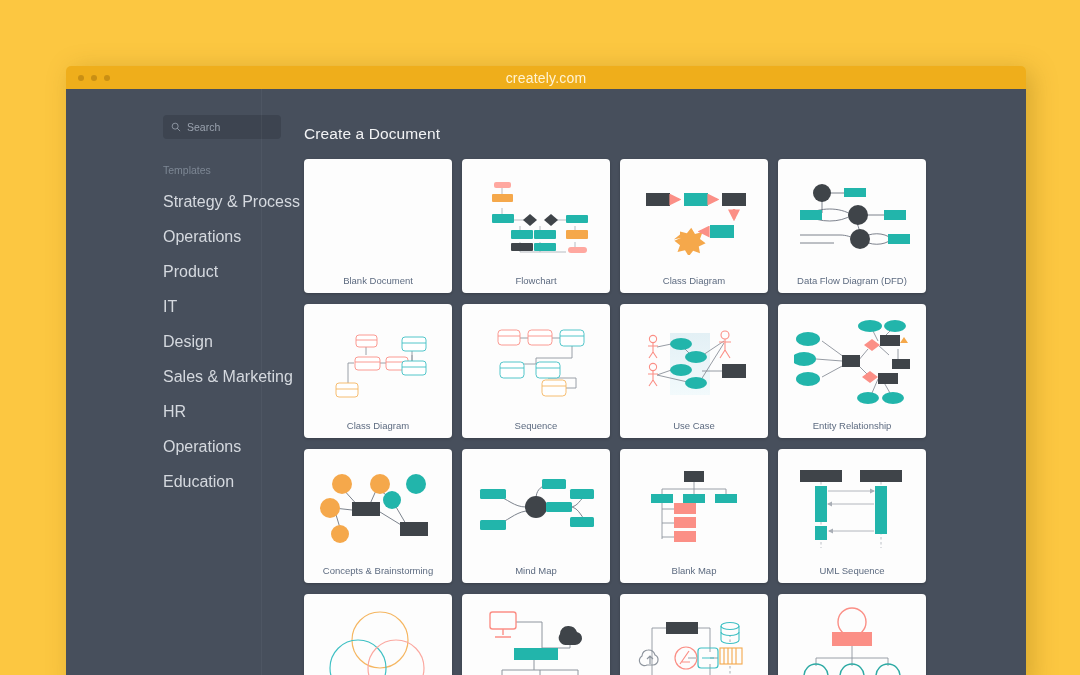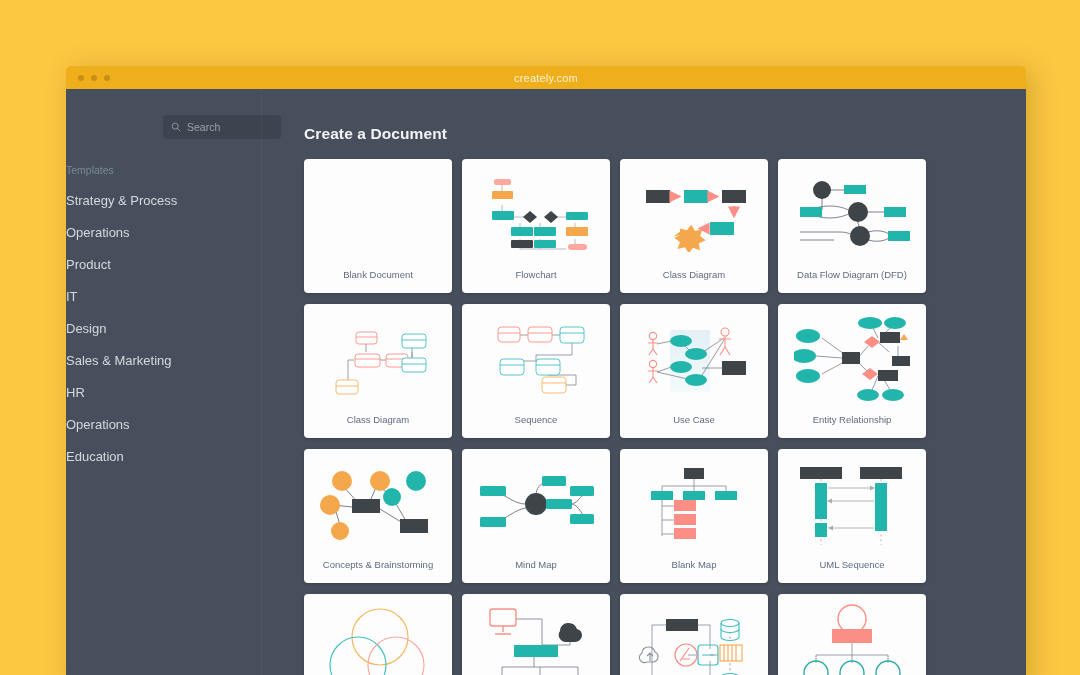--- a/index.html
+++ b/index.html
@@ -51,21 +51,21 @@
   .traffic .dot {
     width: 6px;
     height: 6px;
     border-radius: 50%;
     background: #C98F14;
   }
 
   .url {
     width: 100%;
     text-align: center;
-    font-size: 11px;
+    font-size: 14px;
     color: #FFF3D4;
     letter-spacing: 0.2px;
   }
 
   
   .app {
     flex: 1 1 auto;
     background: #474F5C;
     display: flex;
     min-height: 0;
@@ -103,46 +103,47 @@
   }
   .search-icon { flex: 0 0 auto; display: block; }
   .search-input-label {
     font-size: 10.5px;
     color: #9AA2AE;
     user-select: none;
   }
 
   .nav {
     margin-top: 25px;
+    padding-left: 97px;
   }
   .nav-heading {
     font-size: 10.5px;
     color: #7D8794;
     margin-bottom: 17px;
   }
   .nav-item {
-    font-size: 13px;
+    font-size: 16px;
     color: #D5D9DF;
     margin-bottom: 17px;
     cursor: pointer;
     white-space: nowrap;
   }
 
   
   .main {
     flex: 1 1 auto;
     padding: 36px 0 0 42px;
     min-width: 0;
     overflow: hidden;
   }
 
   .page-title {
     font-size: 15.5px;
     color: #F2F3F5;
-    font-weight: bold;
+    font-weight: normal;
     margin-bottom: 16px;
     letter-spacing: 0.1px;
   }
 
   .grid {
     display: grid;
     grid-template-columns: repeat(4, 148px);
     gap: 11px 10px;
   }
 
@@ -165,21 +166,21 @@
     align-items: center;
     justify-content: center;
     padding: 6px;
     min-height: 0;
   }
   .card-thumb svg { display: block; }
   .card-label {
     flex: 0 0 auto;
     font-size: 9.5px;
     color: #5D6B80;
-    padding-bottom: 13px;
+    padding-bottom: 7px;
     text-align: center;
     white-space: nowrap;
   }
 </style>
 </head>
 <body>
 
 <div class="window">
 
   <div class="titlebar">

